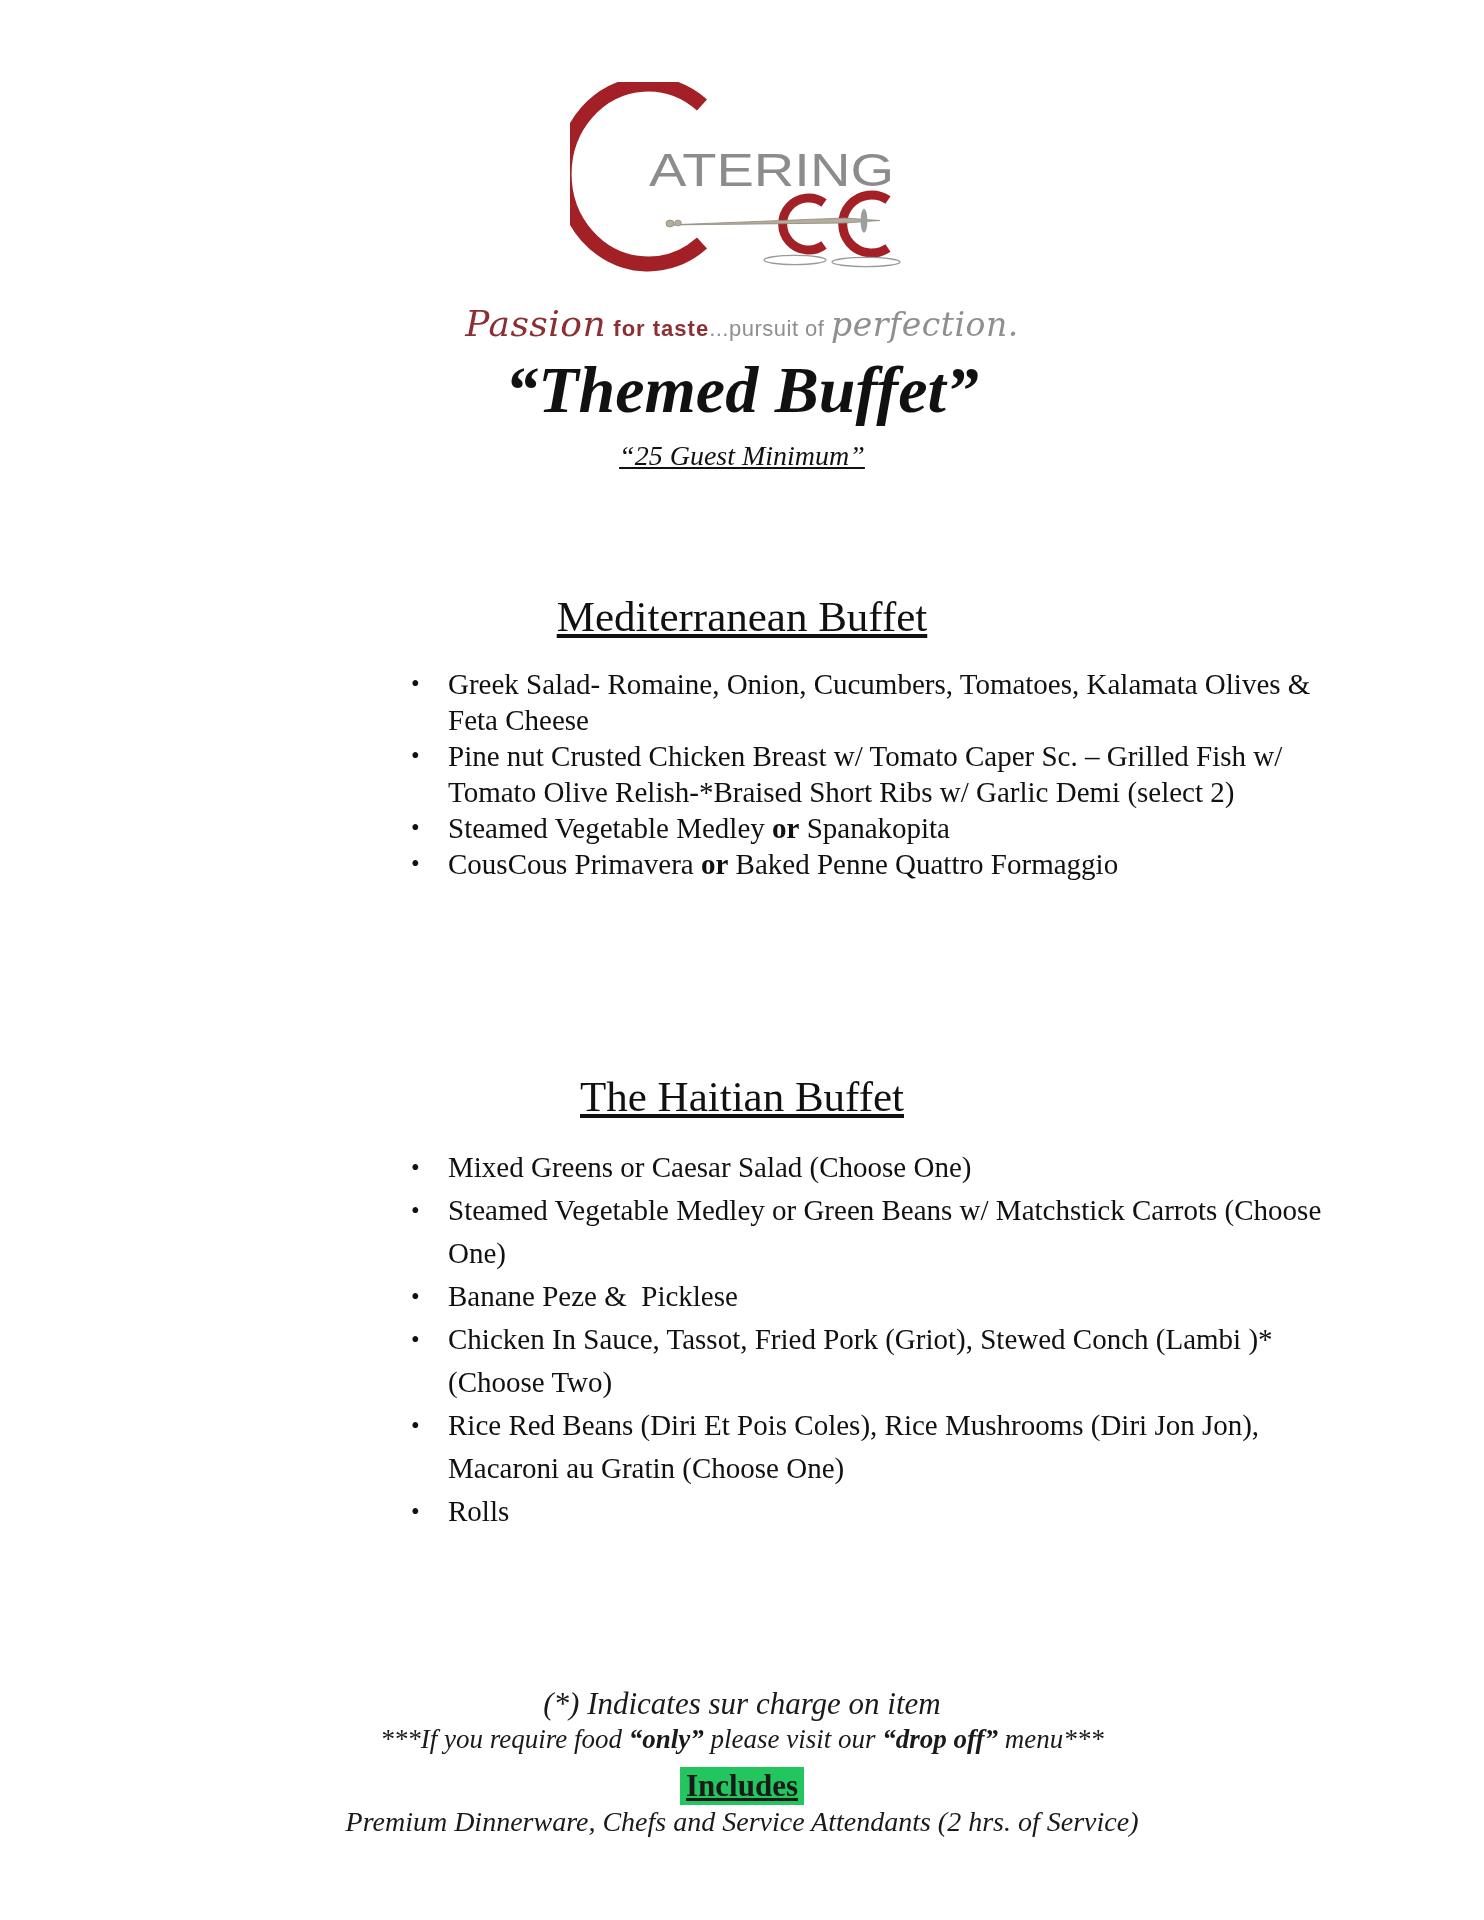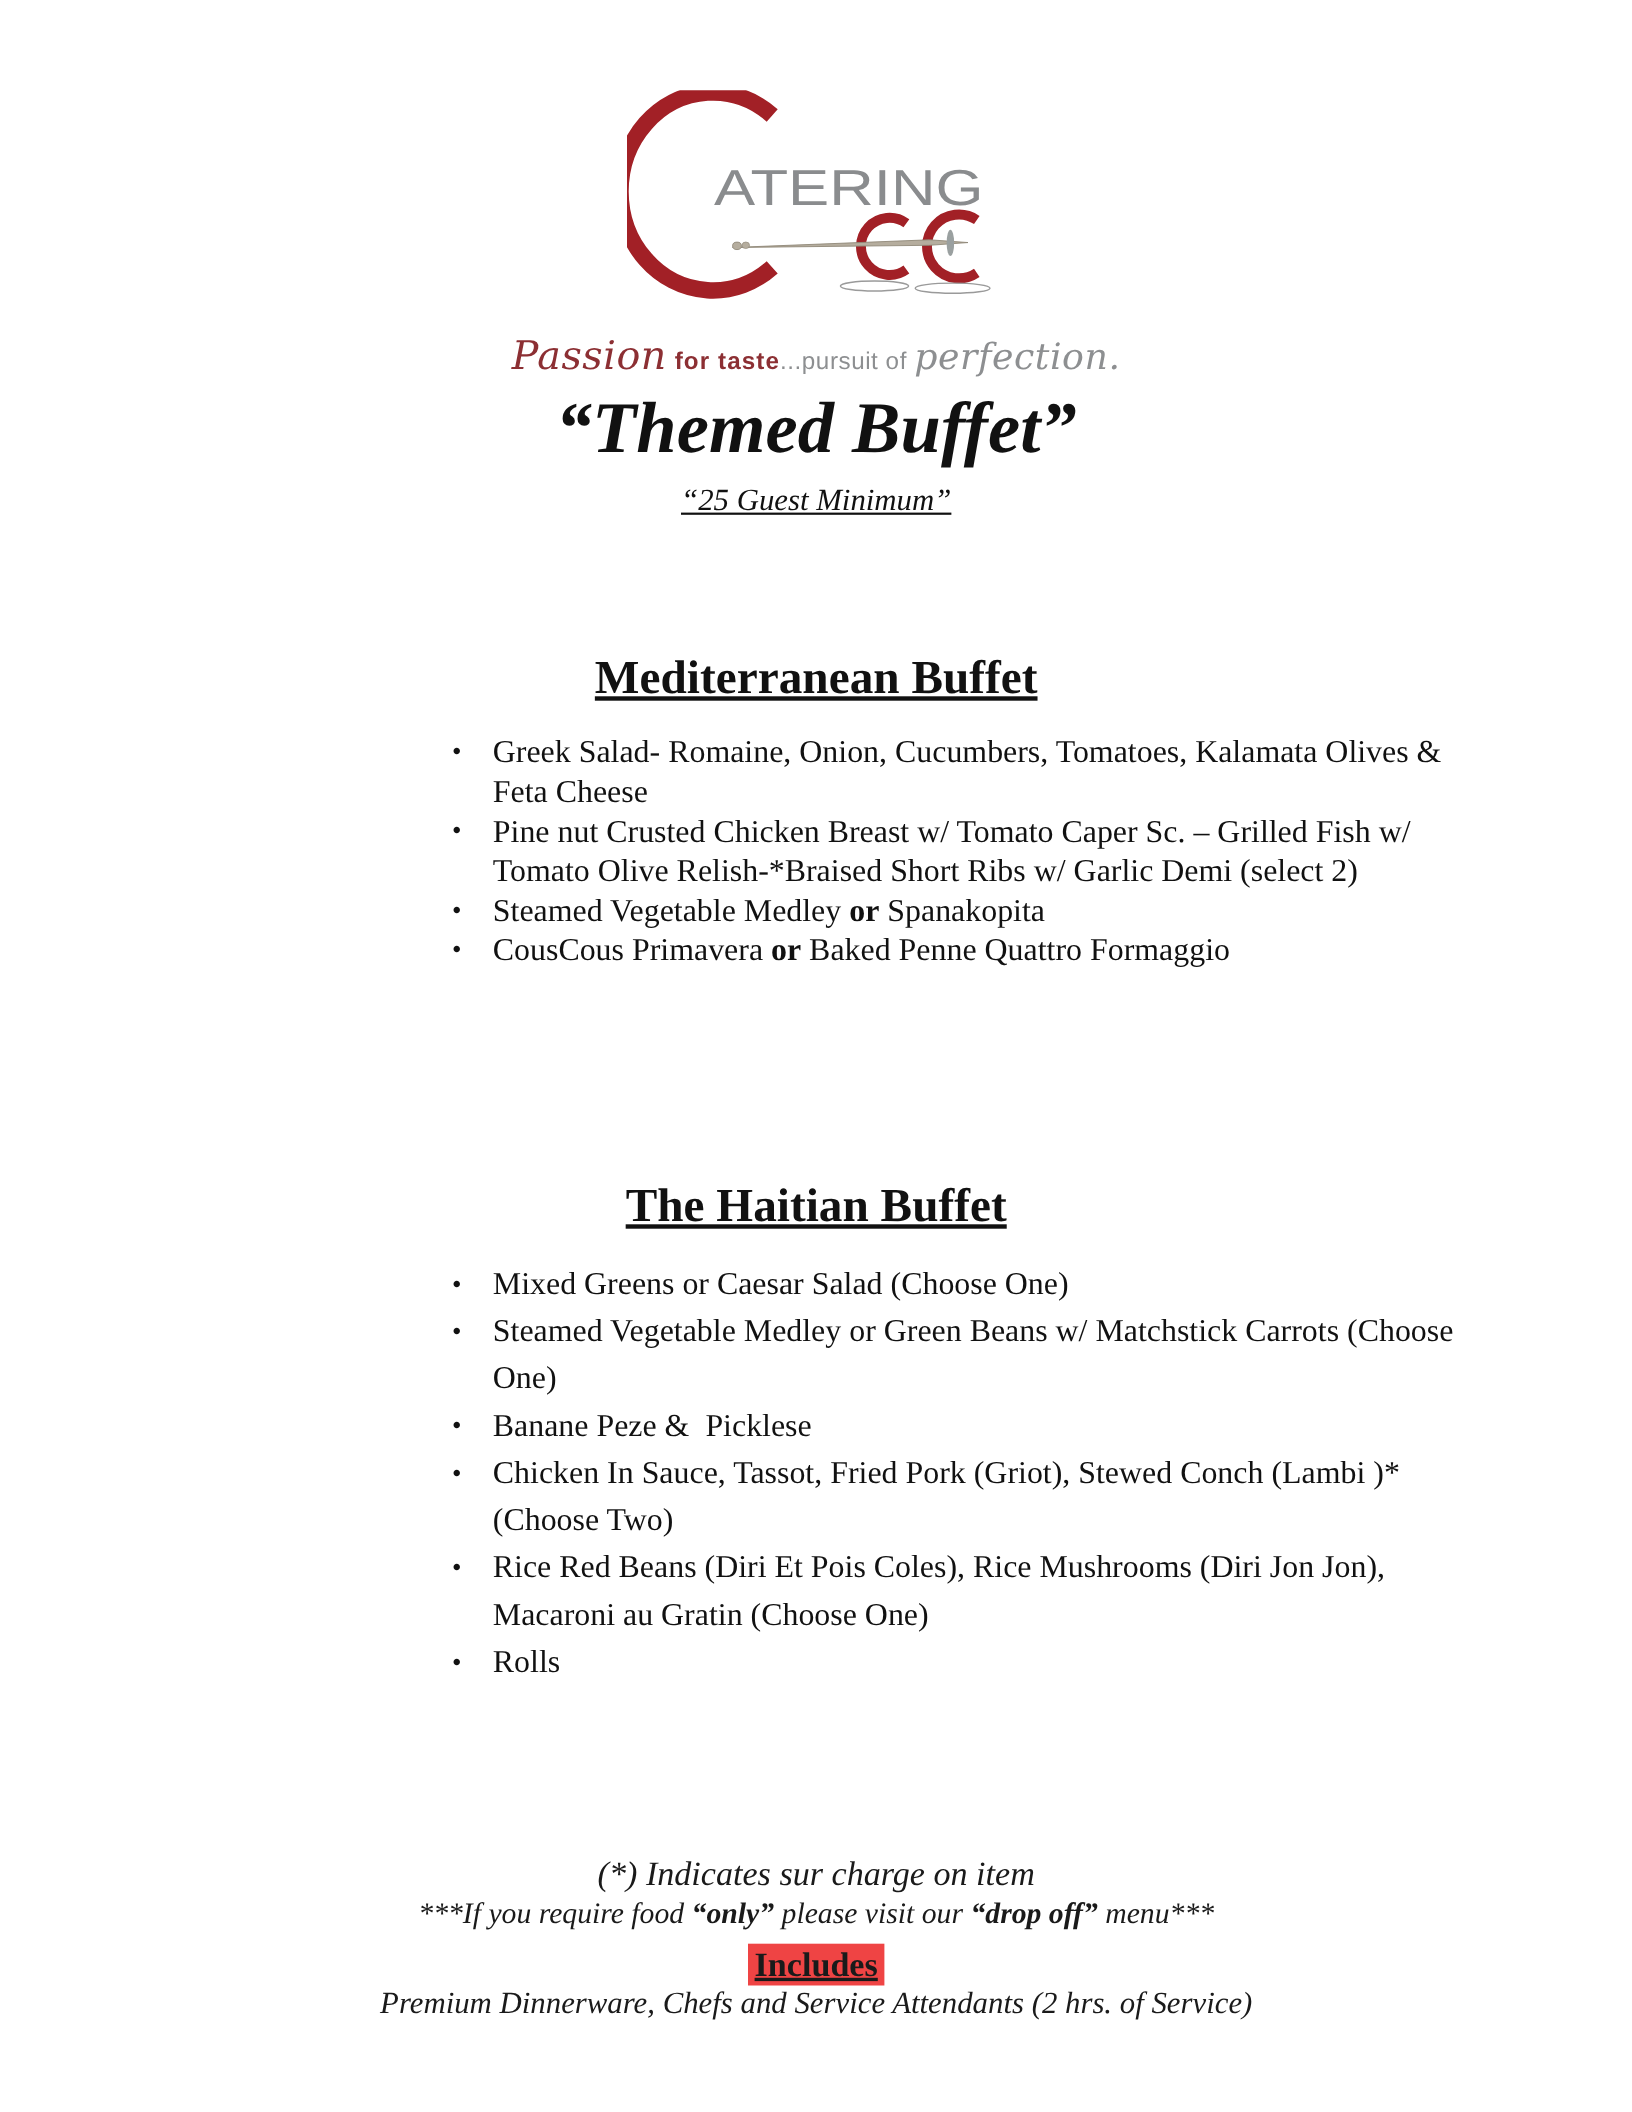--- a/index.html
+++ b/index.html
@@ -23,21 +23,21 @@
   .tagline .tl-script-red{font-size:36px;font-style:italic;color:#8c2f33;font-family:"DejaVu Serif",serif;}
   .tagline .tl-bold-red{font-weight:bold;color:#8c2f33;font-family:"Liberation Sans",sans-serif;font-size:22px;letter-spacing:1px;}
   .tagline .tl-gray{color:#8d8f91;font-family:"Liberation Sans",sans-serif;font-size:22px;}
   .tagline .tl-script-gray{font-size:33px;font-style:italic;color:#8d8f91;font-family:"DejaVu Serif",serif;}
 
   
   .doc-title{top:352px;font-size:66px;font-weight:bold;font-style:italic;color:#111;}
   .doc-subtitle{top:440px;font-size:28px;font-style:italic;color:#111;text-decoration:underline;}
 
   
-  .sec-heading{font-size:43px;font-weight:bold;text-decoration:underline;color:#111;}
+  .sec-heading{font-size:43px;font-weight:normal;text-decoration:underline;color:#111;}
   .sec1-heading{top:592px;}
   .sec2-heading{top:1072px;}
 
   
   .menu-list{position:absolute;left:257px;width:935px;margin:0;padding:0;list-style:none;font-size:29px;color:#111;}
   .menu-list li{position:relative;padding-left:41px;white-space:pre-wrap;}
   .menu-list li::before{content:"\2022";position:absolute;left:4px;font-size:0.85em;}
   .list1{top:666px;line-height:36px;}
   .list2{top:1146px;line-height:43px;}
 
@@ -96,17 +96,17 @@
       <li><span>Steamed Vegetable Medley or Green Beans w/ Matchstick Carrots (Choose One)</span></li>
       <li><span>Banane Peze &amp;  Picklese</span></li>
       <li><span>Chicken In Sauce, Tassot, Fried Pork (Griot), Stewed Conch (Lambi )* (Choose Two)</span></li>
       <li><span>Rice Red Beans (Diri Et Pois Coles), Rice Mushrooms (Diri Jon Jon), Macaroni au Gratin (Choose One)</span></li>
       <li><span>Rolls</span></li>
     </ul>
 
   <div class="centered note1">(*) Indicates sur charge on item</div>
   <div class="centered note2"><span>***If you require food </span><b>“only”</b><span> please visit our </span><b>“drop off”</b><span> menu***</span></div>
   <div class="centered includes">
-    <span class="hl" style="background: #ef4444;">Includes</span>
+    <span class="hl" style="background: #22c55e;">Includes</span>
   </div>
   <div class="centered premium">Premium Dinnerware, Chefs and Service Attendants (2 hrs. of Service)</div>
 
 </div>
 
 </body></html>

